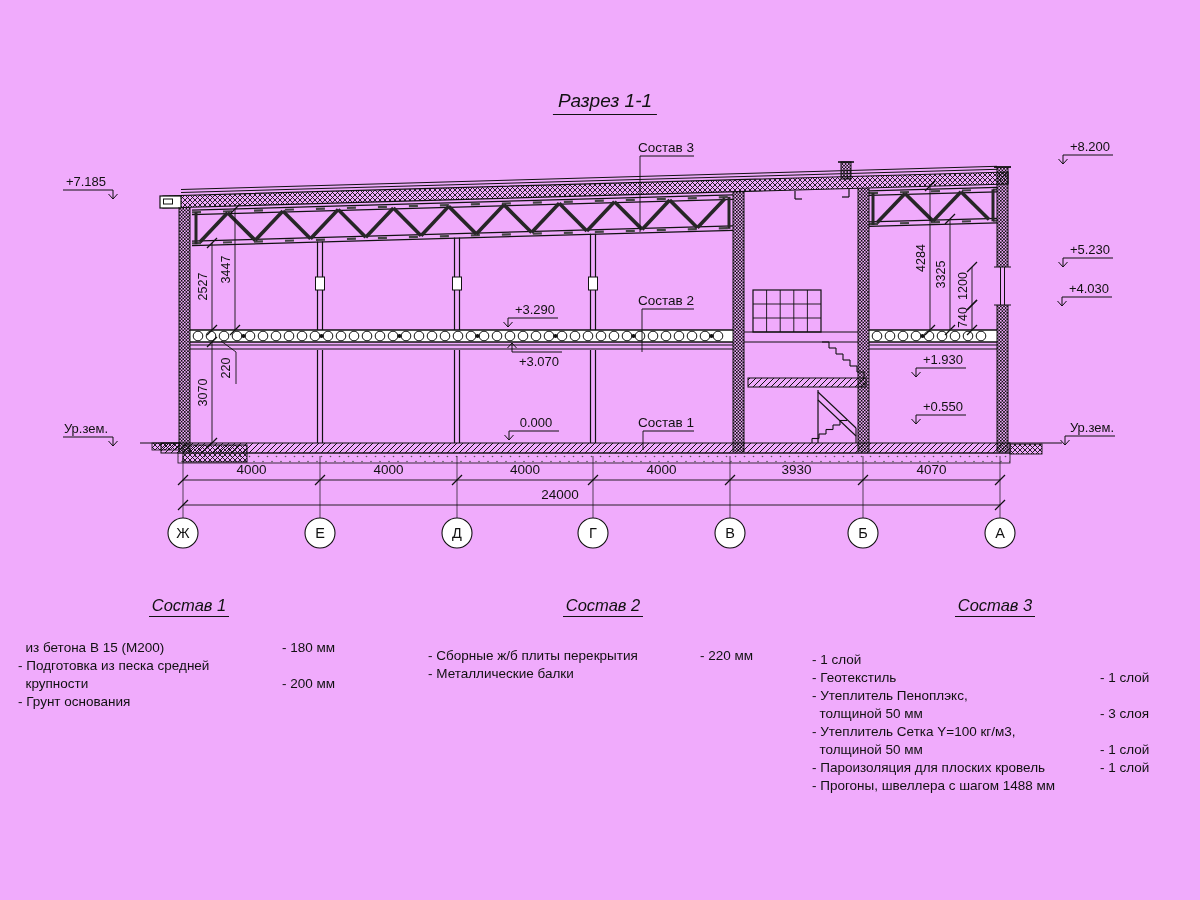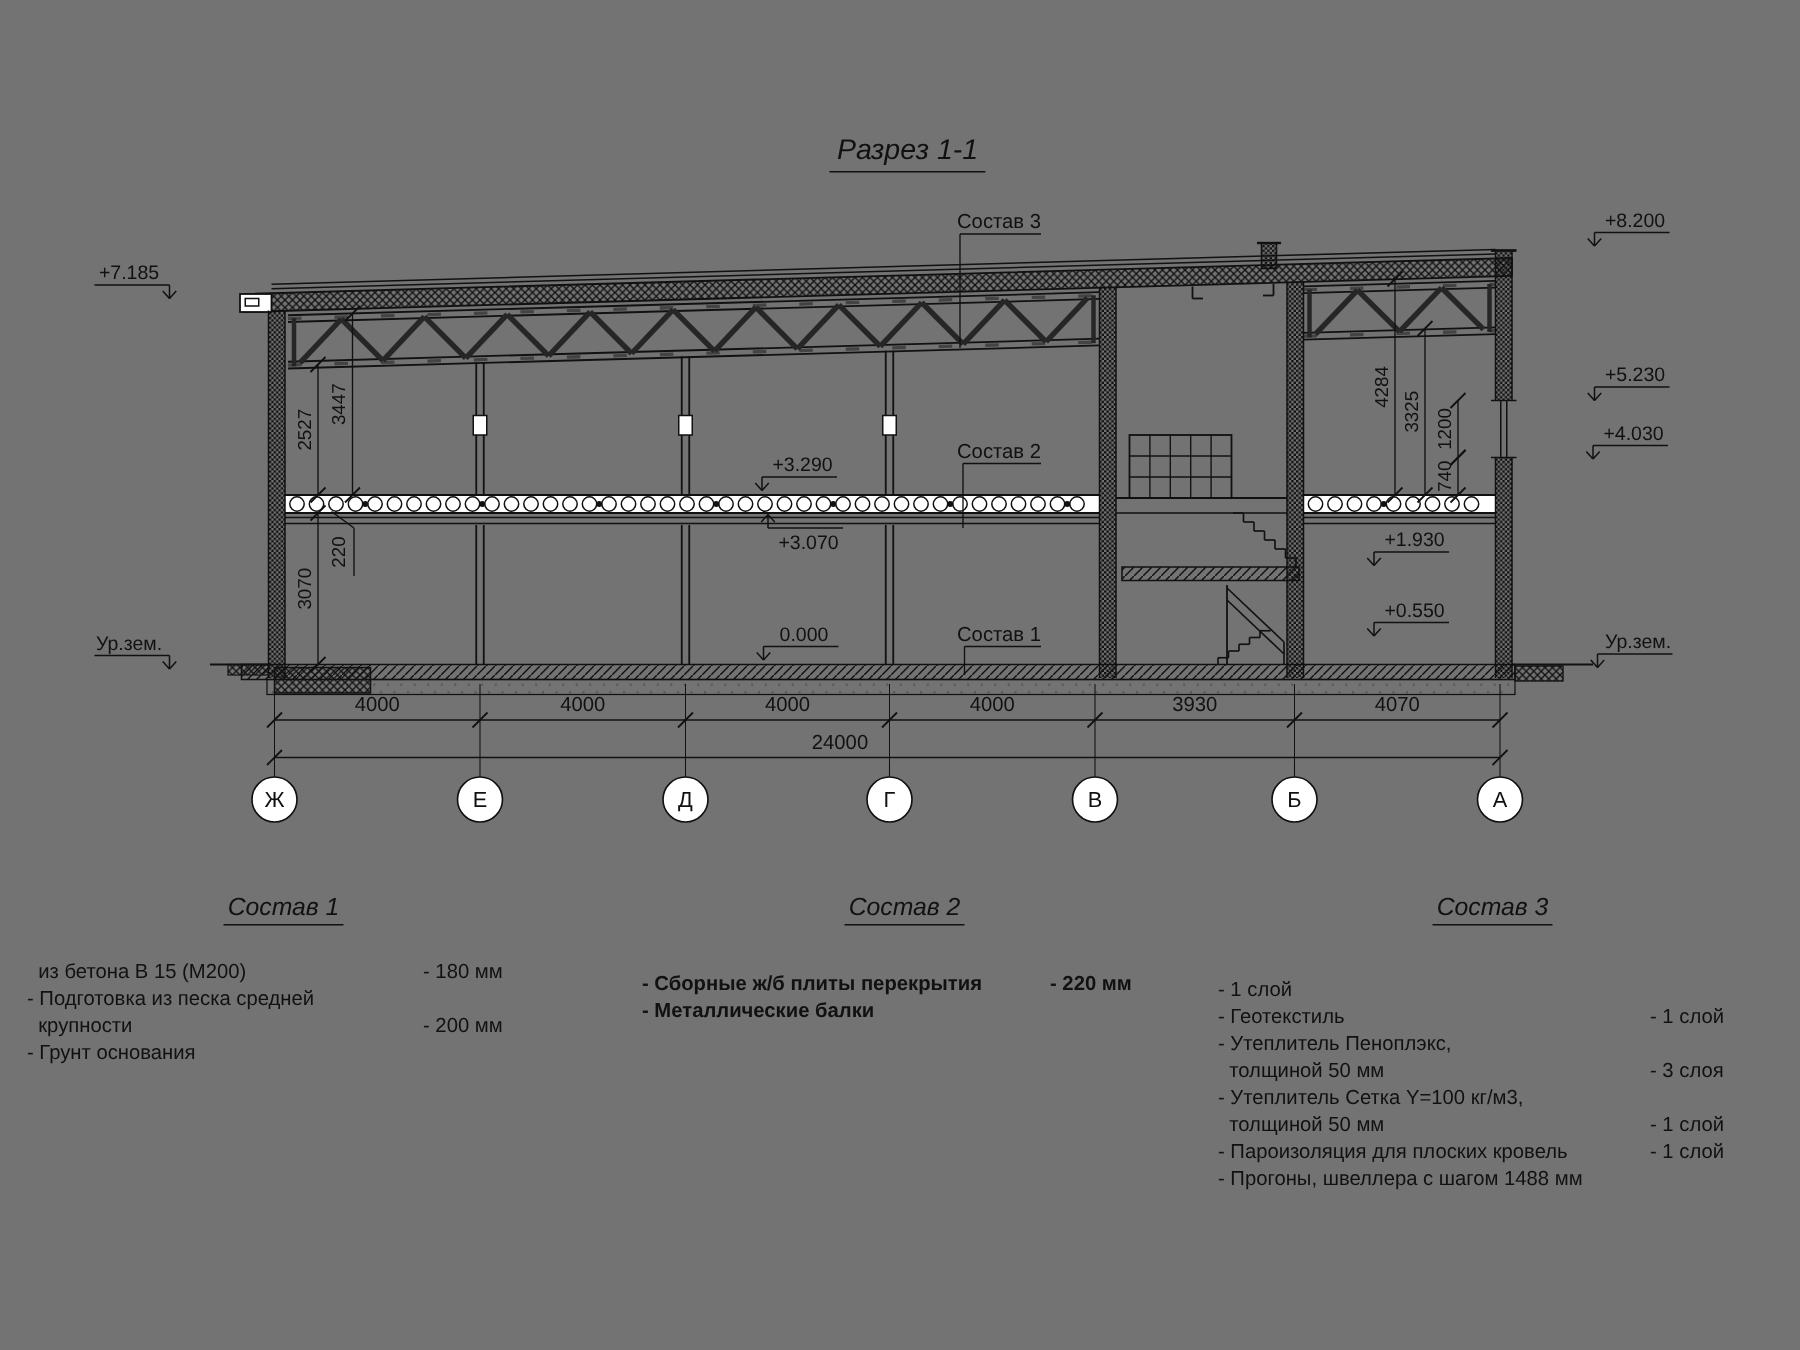--- a/index.html
+++ b/index.html
@@ -1,38 +1,38 @@
 <!DOCTYPE html>
 <html><head>
 <meta charset="utf-8">
 <style>
   html,body{margin:0;padding:0;}
   body{
     width:1200px;height:900px;position:relative;background:#fff;
     font-family:"Liberation Sans",sans-serif;color:#111;overflow:hidden;
   }
-  .sheet{position:absolute;inset:0;background:#737373;}
+  .sheet{position:absolute;inset:0;background:#f0abfc;}
   .title{
     position:absolute;top:90px;left:605px;transform:translateX(-50%);
     font-family:"Liberation Sans",sans-serif;font-style:italic;font-size:19px;
     border-bottom:1.6px solid #111;padding:0 5px 2px 5px;white-space:nowrap;
   }
   #svg{position:absolute;top:0;left:0;}
   #svg text{font-family:"Liberation Sans",sans-serif;fill:#111;}
   .legend-col{position:absolute;top:596px;}
   .lc0{left:18px;width:342px;}
   .lc1{left:428px;width:350px;}
   .lc2{left:812px;width:366px;}
   .lhead-wrap{text-align:center;}
   .lhead{
     font-style:italic;font-size:16.5px;border-bottom:1.2px solid #111;
     padding:0 3px 2px 3px;white-space:nowrap;
   }
   .lc0 .items{margin-top:24px;}
-  .lc1 .items{margin-top:32px;font-weight:bold;}
+  .lc1 .items{margin-top:32px;}
   .lc2 .items{margin-top:36px;}
   .li{display:flex;font-size:13.5px;line-height:18px;}
   .li-t{white-space:pre;flex:1;}
   .li-v{width:78px;white-space:pre;}
 </style>
 </head>
 <body>
 
 <div class="sheet">
   <div class="title">Разрез 1-1</div>

